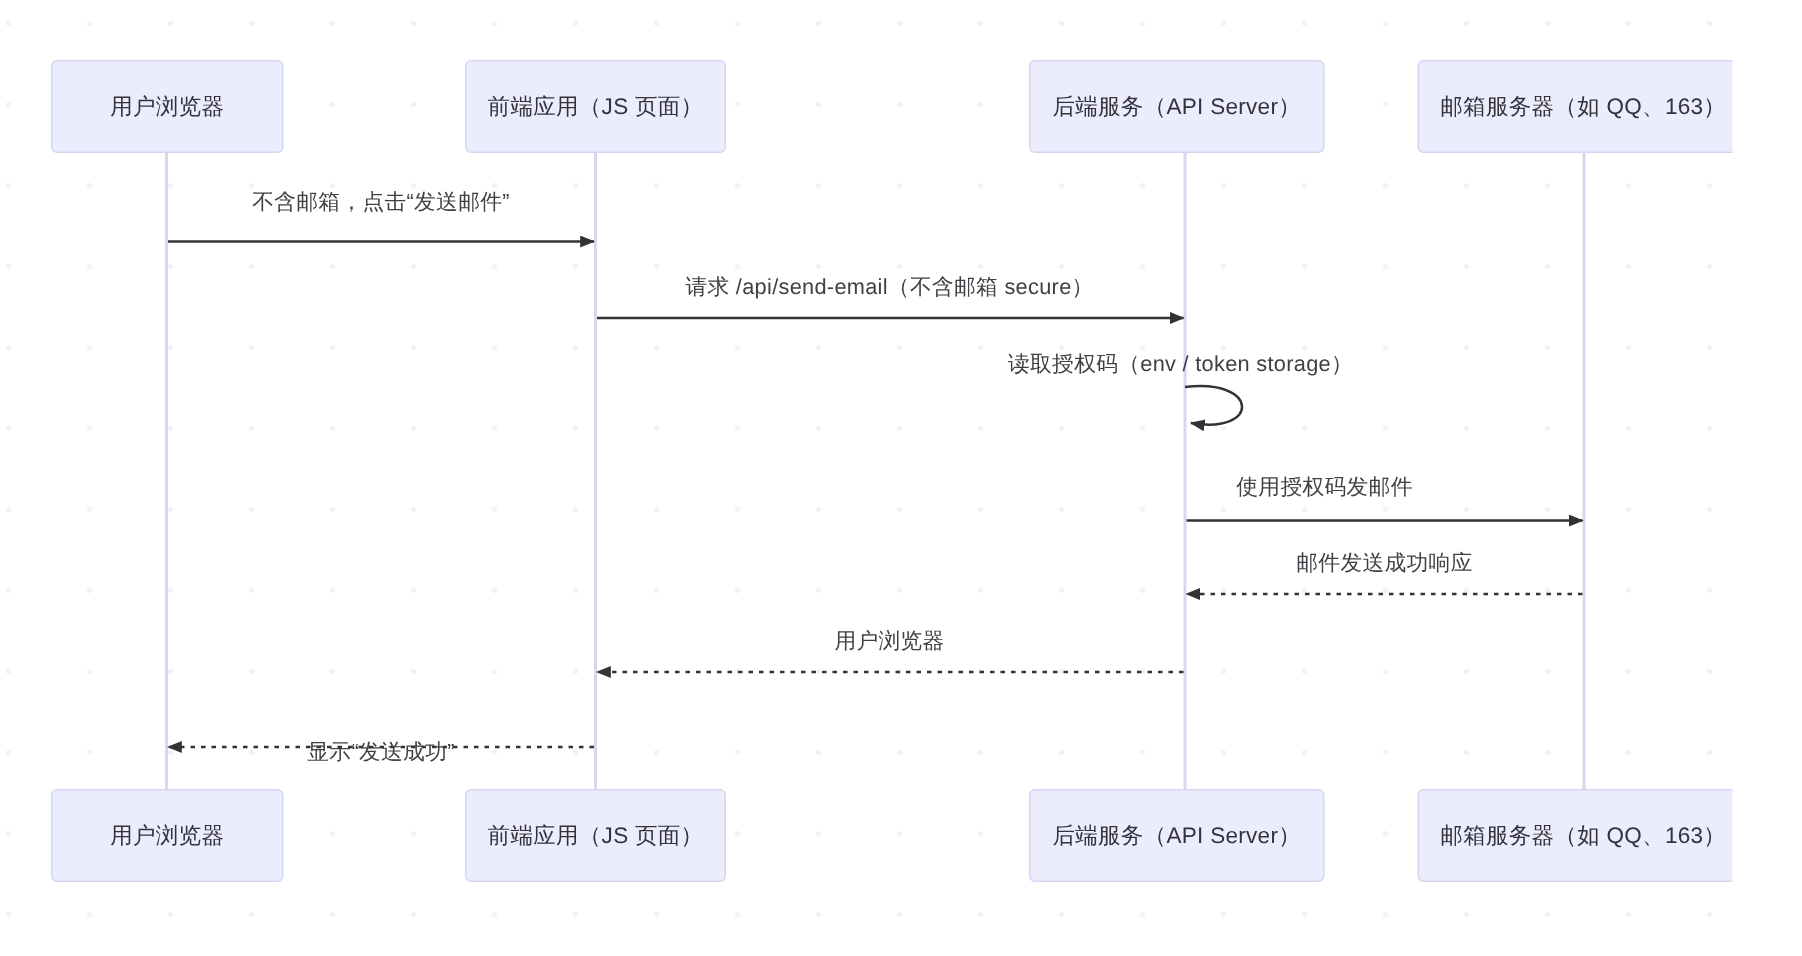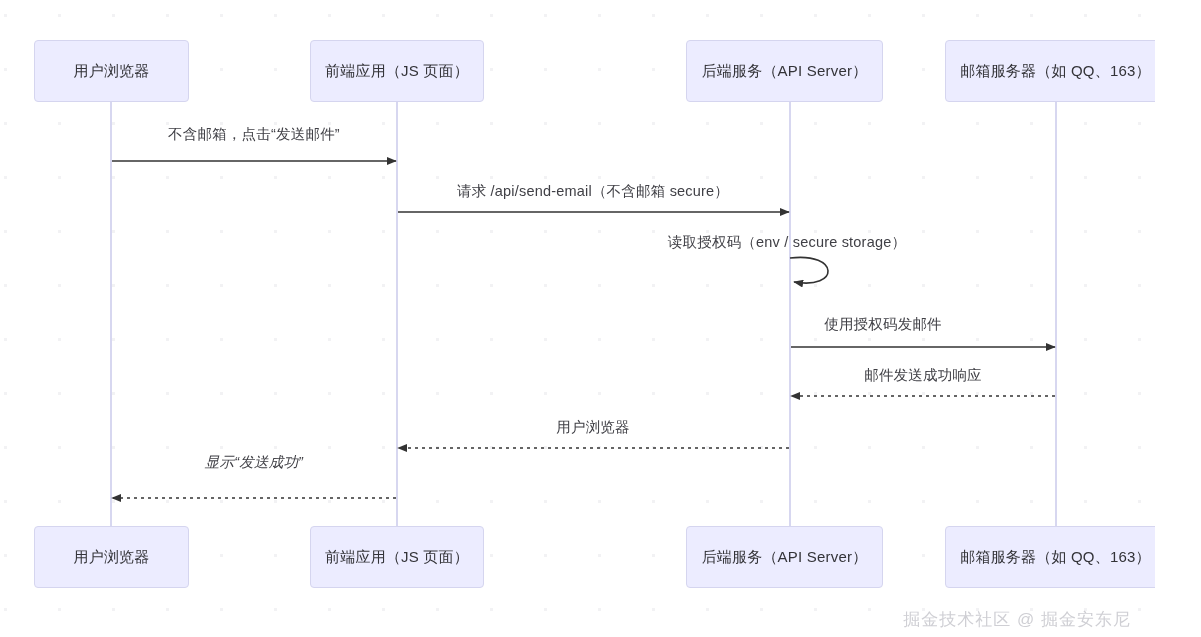--- a/index.html
+++ b/index.html
@@ -115,21 +115,20 @@
       <div class="participant-box" style="left: 945px; top: 40px; width: 221px; height: 62px;">
         <span>邮箱服务器（如 QQ、163）</span>
       </div>
       <div class="participant-box" style="left: 945px; top: 526px; width: 221px; height: 62px;">
         <span>邮箱服务器（如 QQ、163）</span>
       </div>
     </div>
   <div id="labels-layer">
       <div class="msg-label" style="left: 254px; top: 125px;">不含邮箱，点击“发送邮件”</div>
       <div class="msg-label" style="left: 593px; top: 182px;">请求 /api/send-email（不含邮箱 secure）</div>
-      <div class="msg-label" style="left: 787px; top: 233px;">读取授权码（env / secure storage）</div>
+      <div class="msg-label" style="left: 787px; top: 233px;">读取授权码（env / token storage）</div>
       <div class="msg-label" style="left: 883px; top: 315px;">使用授权码发邮件</div>
       <div class="msg-label" style="left: 923px; top: 366px;">邮件发送成功响应</div>
       <div class="msg-label" style="left: 593px; top: 418px;">用户浏览器</div>
-      <div class="msg-label" style="left: 254px; top: 453px; font-style: italic;">显示“发送成功”</div>
+      <div class="msg-label" style="left: 254px; top: 492px;">显示“发送成功”</div>
     </div>
 
-  <div class="watermark">掘金技术社区 @ 掘金安东尼</div>
 </div>
 
 </body></html>

